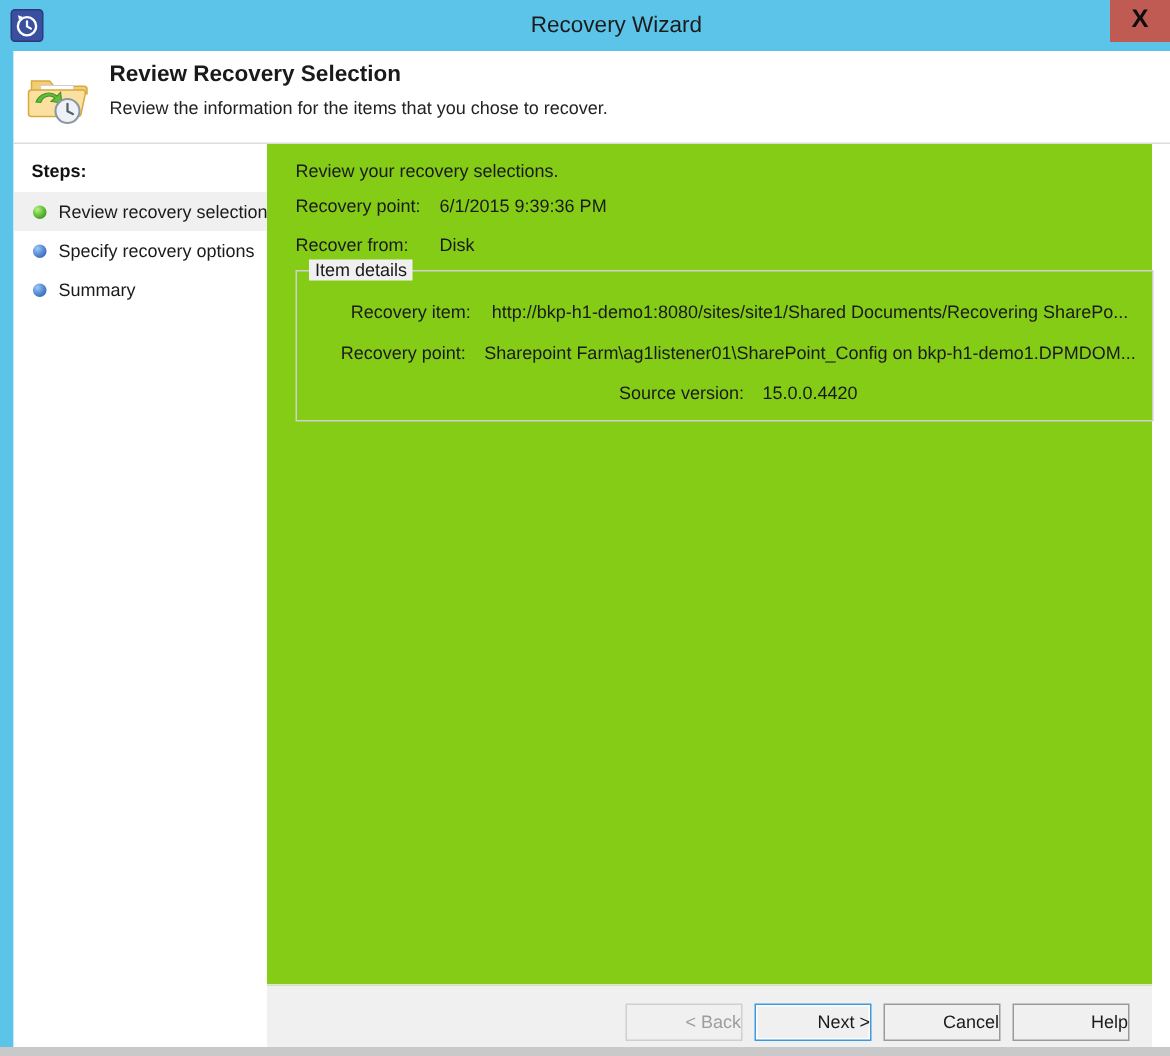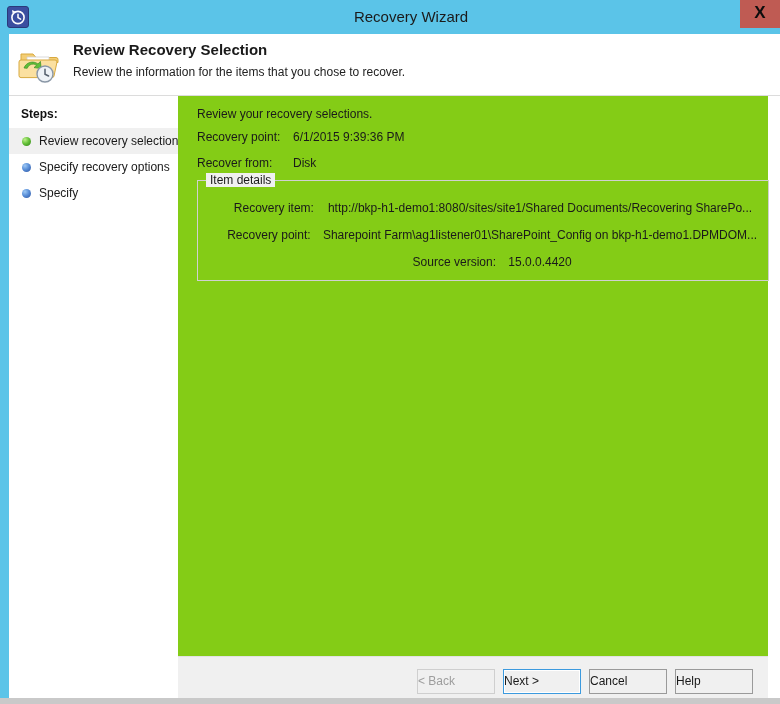--- a/index.html
+++ b/index.html
@@ -261,21 +261,21 @@
     position: absolute;
     top: 12px;
     width: 78px;
     height: 25px;
     box-sizing: border-box;
     background: #f0f0f0;
     border: 1px solid #9a9a9a;
     font-family: "Liberation Sans", sans-serif;
     font-size: 12px;
     color: #1a1a1a;
-    text-align: left;
+    text-align: right;
     line-height: 23px;
     cursor: pointer;
     padding: 0;
   }
   .wiz-button.disabled {
     color: #9d9d9d;
     border-color: #cfcfcf;
     cursor: default;
   }
   .wiz-button.default {
@@ -342,21 +342,21 @@
         </div>
 
 
         <div class="step-item">
           <span class="step-bullet"></span>
           <span>Specify recovery options</span>
         </div>
 
         <div class="step-item">
           <span class="step-bullet"></span>
-          <span>Specify</span>
+          <span>Summary</span>
         </div>
 
 
       </div>
     </div>
 
     <div id="main">
 
       <div id="main-intro">Review your recovery selections.</div>
 

